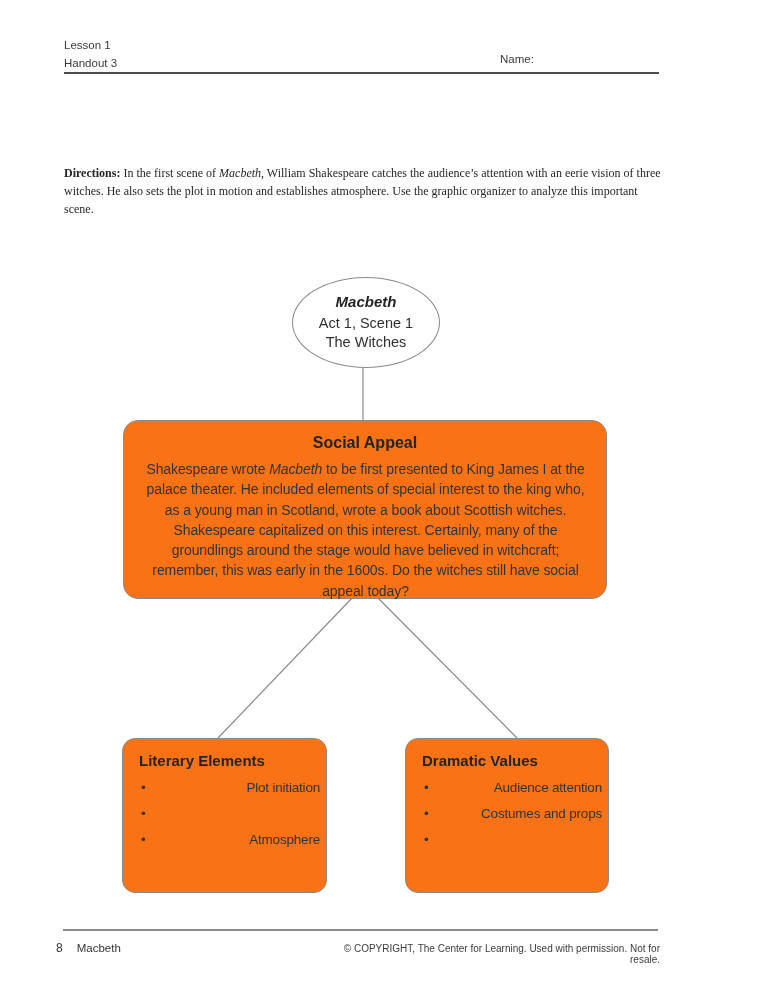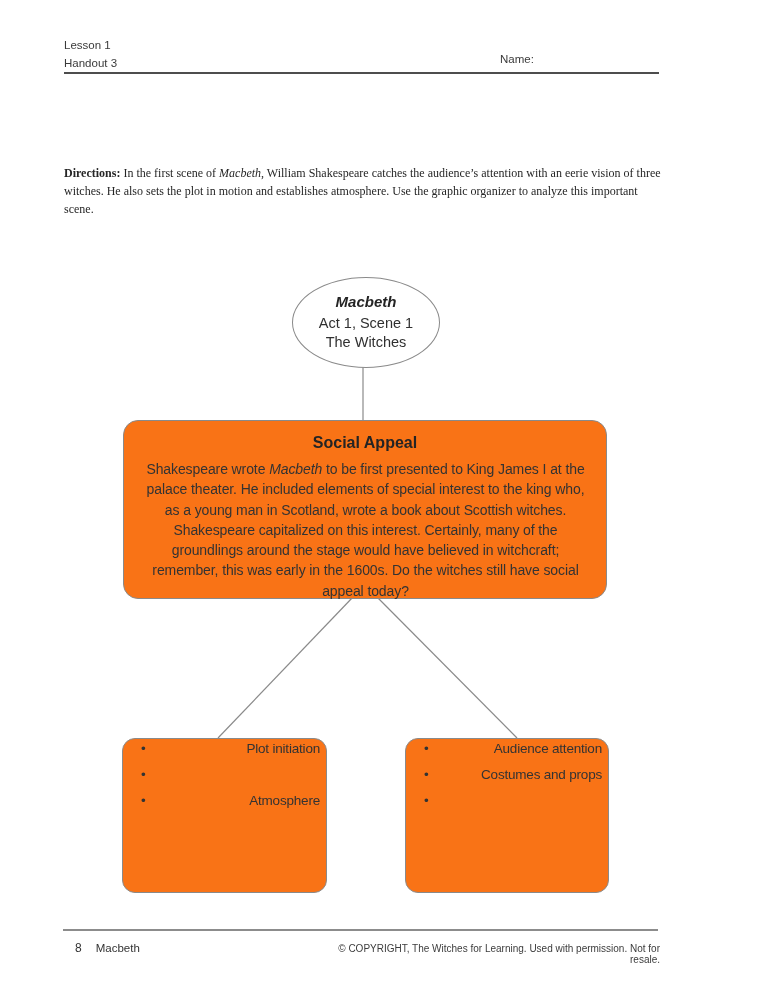--- a/index.html
+++ b/index.html
@@ -94,21 +94,21 @@
   }
   .li .bullet { width: 26px; flex: 0 0 26px; text-align: left; padding-left: 2px; }
   .li .li-text { flex: 1; text-align: right; }
 
   
   .ftr-rule {
     position: absolute; left: 63px; top: 929px;
     width: 595px; height: 2px; background: #8c8c8c;
   }
   .ftr-left {
-    position: absolute; left: 75px; top: 941px;
+    position: absolute; left: 56px; top: 941px;
     font-size: 12px; color: #333333;
   }
   .ftr-left .book { margin-left: 14px; font-size: 11.5px; }
   .ftr-copy {
     position: absolute; left: 330px; top: 943px; width: 330px;
     text-align: right; font-size: 10px; color: #3c3c3c;
   }
 </style>
 </head>
 <body>
@@ -139,46 +139,48 @@
   </div>
 
   <div class="box box-social">
     <div class="box-title">Social Appeal</div>
     <div class="box-body">
       <span>Shakespeare wrote </span><span class="i">Macbeth</span><span> to be first presented to King James I at the palace theater. He included elements of special interest to the king who, as a young man in Scotland, wrote a book about Scottish witches. Shakespeare capitalized on this interest. Certainly, many of the groundlings around the stage would have believed in witchcraft; remember, this was early in the 1600s. Do the witches still have social appeal today?</span>
     </div>
   </div>
 
   <div class="box box-list box-lit">
+    <div class="box-title">Literary Elements</div>
     <div class="li">
       <span class="bullet">•</span>
       <span class="li-text">Plot initiation</span>
     </div>
     <div class="li">
       <span class="bullet">•</span>
     </div>
     <div class="li">
       <span class="bullet">•</span>
       <span class="li-text">Atmosphere</span>
     </div>
   </div>
 
   <div class="box box-list box-dra">
+    <div class="box-title">Dramatic Values</div>
     <div class="li">
       <span class="bullet">•</span>
       <span class="li-text">Audience attention</span>
     </div>
     <div class="li">
       <span class="bullet">•</span>
       <span class="li-text">Costumes and props</span>
     </div>
     <div class="li">
       <span class="bullet">•</span>
     </div>
   </div>
 
   <div class="ftr-rule"></div>
   <div class="ftr-left">
     <span>8</span><span class="book">Macbeth</span>
   </div>
-  <div class="ftr-copy">© COPYRIGHT, The Witches for Learning. Used with permission. Not for resale.</div>
+  <div class="ftr-copy">© COPYRIGHT, The Center for Learning. Used with permission. Not for resale.</div>
 
 </div>
 
 </body></html>

